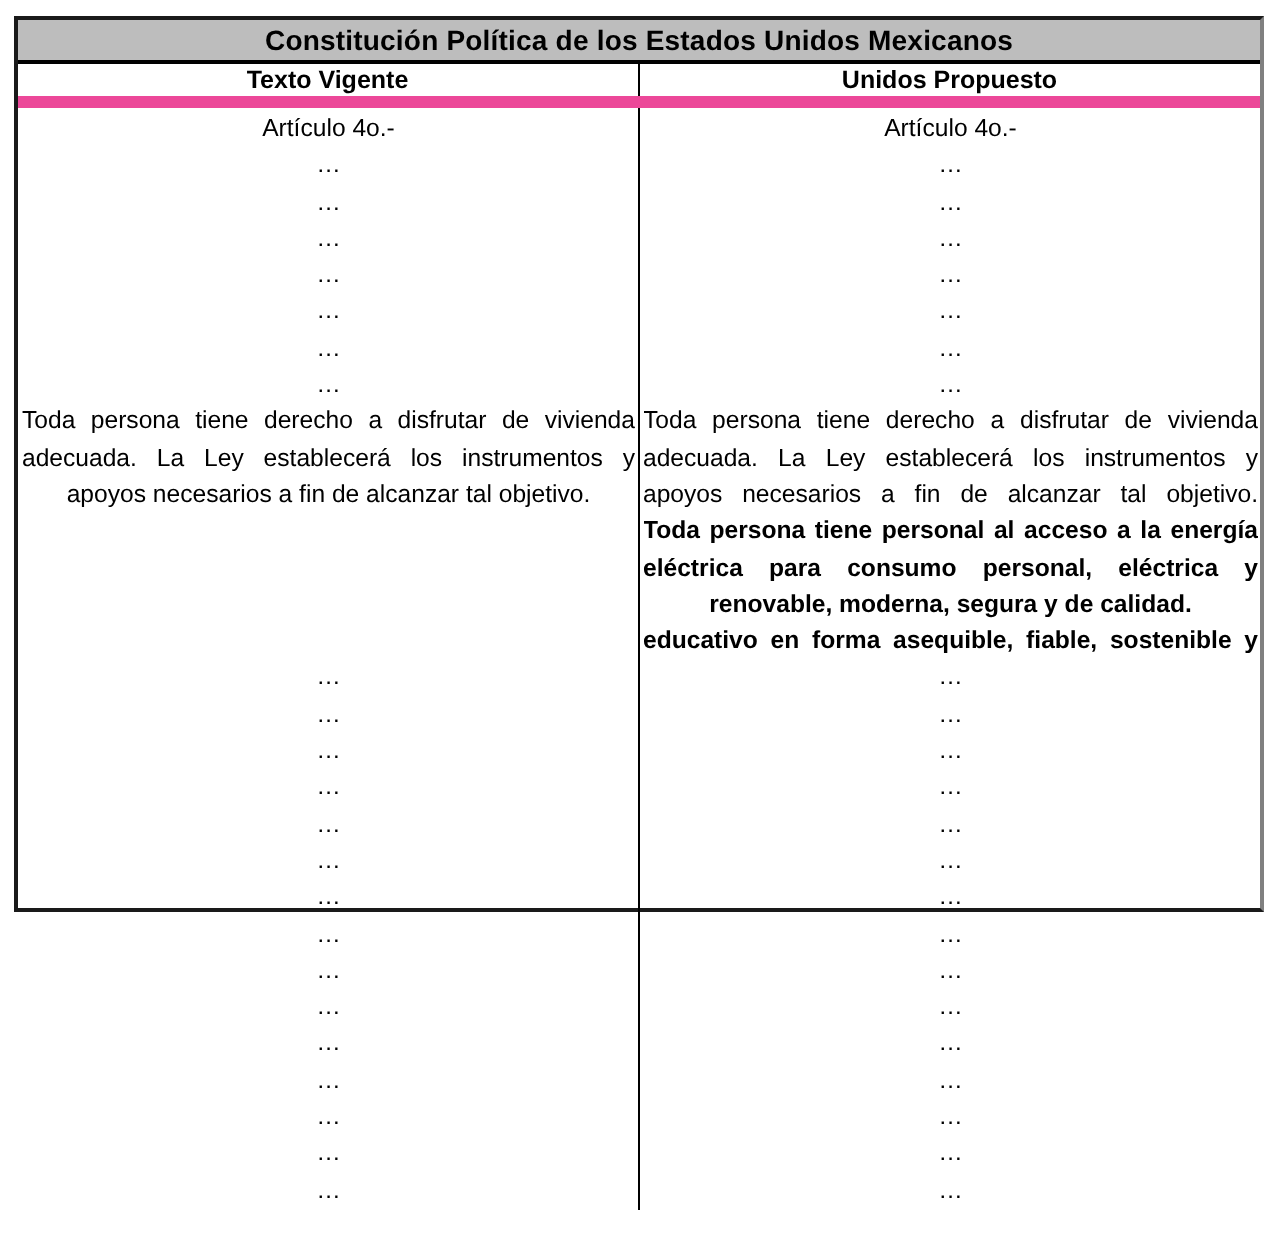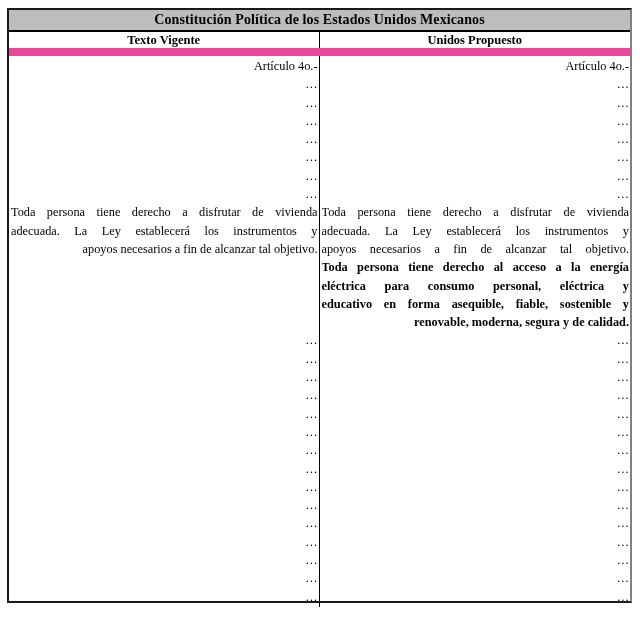--- a/index.html
+++ b/index.html
@@ -8,46 +8,45 @@
     background: #ffffff;
     font-family: "Liberation Sans", "DejaVu Sans", sans-serif;
     color: #000;
     overflow: hidden;
   }
   .page { position: relative; width: 640px; height: 617px; background: #fff; }
 
   .doc-table {
     position: absolute;
     left: 7px; top: 8px;
-    width: 625px; height: 595px;
+    width: 625px; height: 448px;
     box-sizing: border-box;
     border-top: 2px solid #1a1a1a;
     border-left: 2px solid #1a1a1a;
     border-bottom: 2px solid #1a1a1a;
     border-right: 2px solid #808080;
     background: #fff;
-    font-family: Liberation Serif, serif;
   }
 
   .title-row {
     height: 20px;
     line-height: 20px;
     background: #bdbdbd;
     border-bottom: 2px solid #000;
     text-align: center;
     font-size: 14px;
     font-weight: bold;
     letter-spacing: 0.1px;
     overflow: hidden;
   }
 
   .header-row {
     display: flex;
     height: 16px;
-    border-bottom: 8px solid #ec4899;
+    border-bottom: 6px solid #ec4899;
   }
   .header-cell {
     box-sizing: border-box;
     width: 50%;
     text-align: center;
     font-size: 12.5px;
     font-weight: bold;
     line-height: 16px;
     overflow: hidden;
   }
@@ -64,21 +63,21 @@
     overflow: hidden;
   }
   .body-cell.first { border-right: 1.5px solid #000; }
 
   .line {
     font-size: 12.3px;
     line-height: 18.3px;
     min-height: 18.3px;
     white-space: nowrap;
     overflow: hidden;
-    text-align: right;
+    text-align: center;
   }
   .line.j {
     text-align: justify;
     text-align-last: justify;
     text-justify: inter-word;
   }
   .line.b { font-weight: bold; }
 </style>
 </head>
 <body>
@@ -131,24 +130,24 @@
           <div class="line">…</div>
           <div class="line">…</div>
           <div class="line">…</div>
           <div class="line">…</div>
           <div class="line">…</div>
           <div class="line">…</div>
           <div class="line">…</div>
           <div class="line j">Toda persona tiene derecho a disfrutar de vivienda</div>
           <div class="line j">adecuada. La Ley establecerá los instrumentos y</div>
           <div class="line j">apoyos necesarios a fin de alcanzar tal objetivo.</div>
-          <div class="line j b">Toda persona tiene derecho al acceso a la energía</div>
+          <div class="line j b">Toda persona tiene personal al acceso a la energía</div>
           <div class="line j b">eléctrica para consumo personal, eléctrica y</div>
+          <div class="line b">renovable, moderna, segura y de calidad.</div>
           <div class="line j b">educativo en forma asequible, fiable, sostenible y</div>
-          <div class="line b">renovable, moderna, segura y de calidad.</div>
           <div class="line">…</div>
           <div class="line">…</div>
           <div class="line">…</div>
           <div class="line">…</div>
           <div class="line">…</div>
           <div class="line">…</div>
           <div class="line">…</div>
           <div class="line">…</div>
           <div class="line">…</div>
           <div class="line">…</div>

